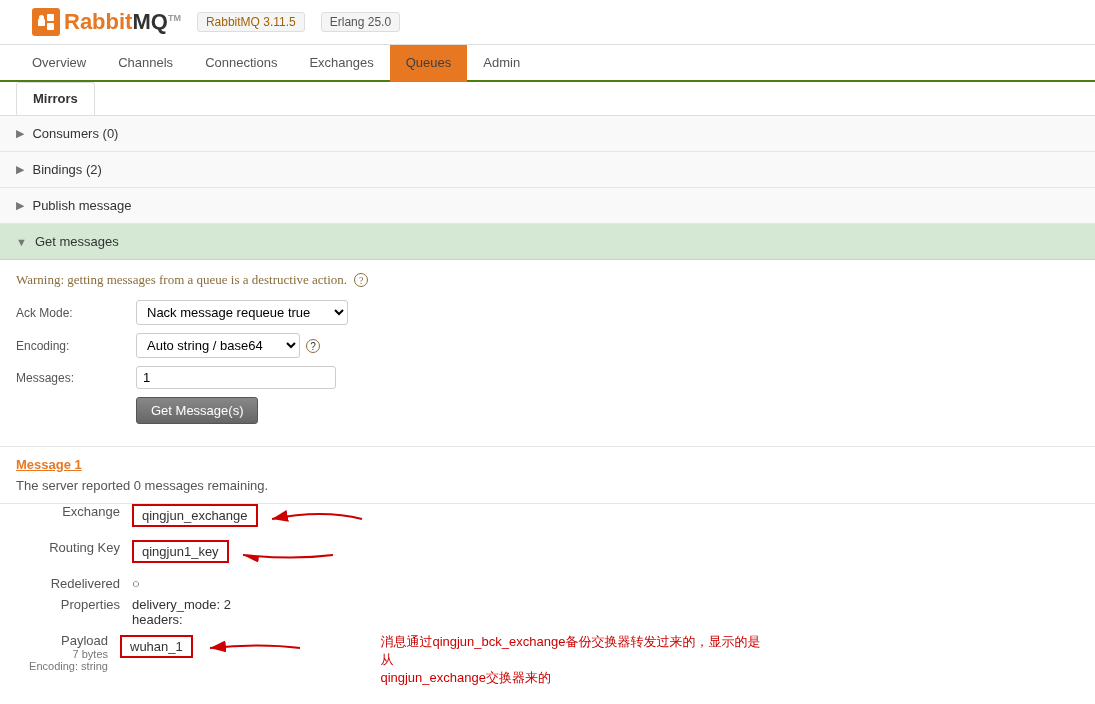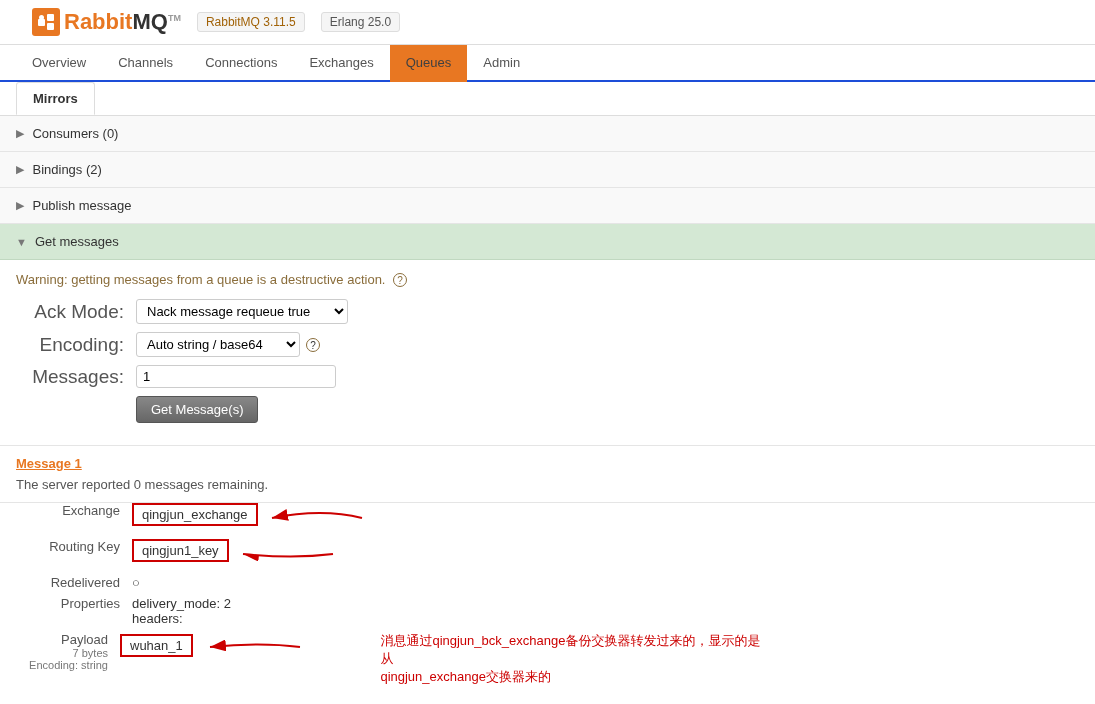--- a/index.html
+++ b/index.html
@@ -9,46 +9,46 @@
     .header { display: flex; align-items: center; padding: 8px 32px; background: #fff; border-bottom: 1px solid #ddd; gap: 16px; }
     .logo { display: flex; align-items: center; gap: 4px; }
     .logo-icon { width: 28px; height: 28px; background: #e87722; border-radius: 3px; display: flex; align-items: center; justify-content: center; }
     .logo-icon svg { fill: white; }
     .logo-text { font-size: 22px; font-weight: bold; color: #333; }
     .logo-tm { font-size: 9px; color: #999; vertical-align: super; }
     .version-badge { background: #f5f5f5; border: 1px solid #ddd; padding: 2px 8px; border-radius: 3px; font-size: 12px; color: #a16207; }
     .erlang-badge { background: #f5f5f5; border: 1px solid #ddd; padding: 2px 8px; border-radius: 3px; font-size: 12px; color: #555; }
 
     
-    .nav { display: flex; align-items: center; border-bottom: 2px solid #1d4ed8; padding: 0 16px; background: #fff; }
+    .nav { display: flex; align-items: center; border-bottom: 2px solid #4d7c0f; padding: 0 16px; background: #fff; }
     .nav-item { padding: 10px 16px; cursor: pointer; color: #555; font-size: 13px; font-weight: 500; text-decoration: none; border-bottom: 2px solid transparent; margin-bottom: -2px; }
     .nav-item.active { background: #e87722; color: #404040; border-bottom: 2px solid #e87722; }
 
     
     .sub-tabs { border-bottom: 1px solid #ddd; padding: 0 16px; background: #fff; }
     .sub-tab { display: inline-block; padding: 8px 16px; cursor: pointer; font-size: 13px; color: #555; border: 1px solid #ddd; border-bottom: none; background: #f9f9f9; margin-right: 2px; border-radius: 3px 3px 0 0; }
     .sub-tab.active { background: #fff; border-bottom: 1px solid #fff; color: #333; font-weight: bold; }
 
     
     .content { padding: 0; }
 
     
     .section { border-bottom: 1px solid #e5e5e5; }
     .section-header { display: flex; align-items: center; padding: 10px 16px; cursor: pointer; background: #f9f9f9; }
     .section-arrow { margin-right: 8px; color: #777; font-size: 11px; }
     .section-title { font-size: 13px; color: #333; font-weight: 500; }
     .section-open-header { display: flex; align-items: center; padding: 10px 16px; cursor: pointer; background: #d4e8d4; border-bottom: 1px solid #c0d8c0; }
 
     
-    .warning { color: #8a6d3b; background: transparent; margin-bottom: 12px; font-size: 13px; }
+    .warning { color: #8a6d3b; background: transparent; margin-bottom: 12px; font-size: 13px; font-family: Liberation Serif, serif; }
     .warning-q { display: inline-block; width: 14px; height: 14px; border: 1px solid #8a6d3b; border-radius: 50%; text-align: center; line-height: 13px; font-size: 10px; cursor: pointer; margin-left: 4px; }
 
     
     .form-row { display: flex; align-items: center; margin-bottom: 8px; }
-    .form-label { width: 120px; text-align: right; padding-right: 12px; color: #555; font-size: 19px; flex-shrink: 0; }
+    .form-label { width: 120px; padding-right: 12px; color: #555; font-size: 12px; flex-shrink: 0; }
     .form-control { padding: 3px 6px; border: 1px solid #ccc; border-radius: 3px; font-size: 13px; background: #fff; }
     select.form-control { padding: 3px 20px 3px 6px; }
     input.form-control { width: 200px; }
 
     
     .btn { padding: 5px 14px; border: 1px solid #999; border-radius: 3px; cursor: pointer; font-size: 13px; background: linear-gradient(to bottom, #f5f5f5, #e0e0e0); color: #333; }
     .btn-primary { background: linear-gradient(to bottom, #888, #666); color: #fff; border-color: #555; }
 
     
     .message-heading { color: #e87722; font-size: 13px; font-weight: bold; margin: 10px 16px 6px; text-decoration: underline; }

